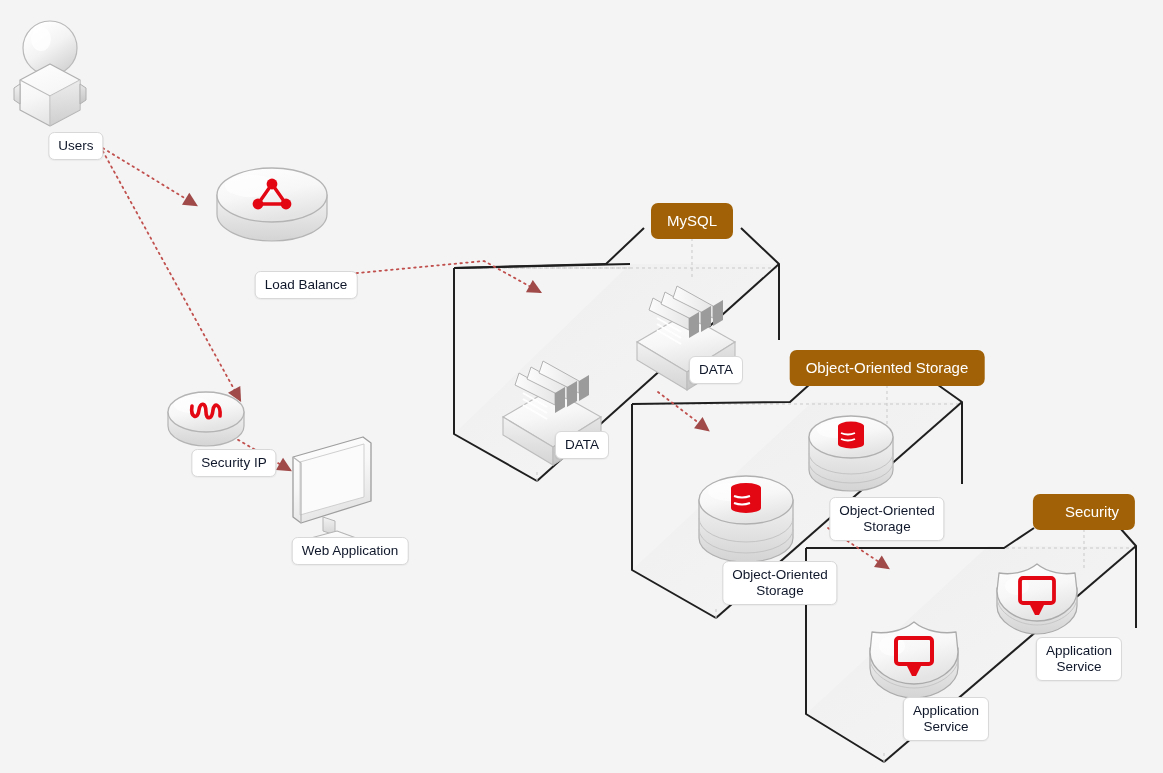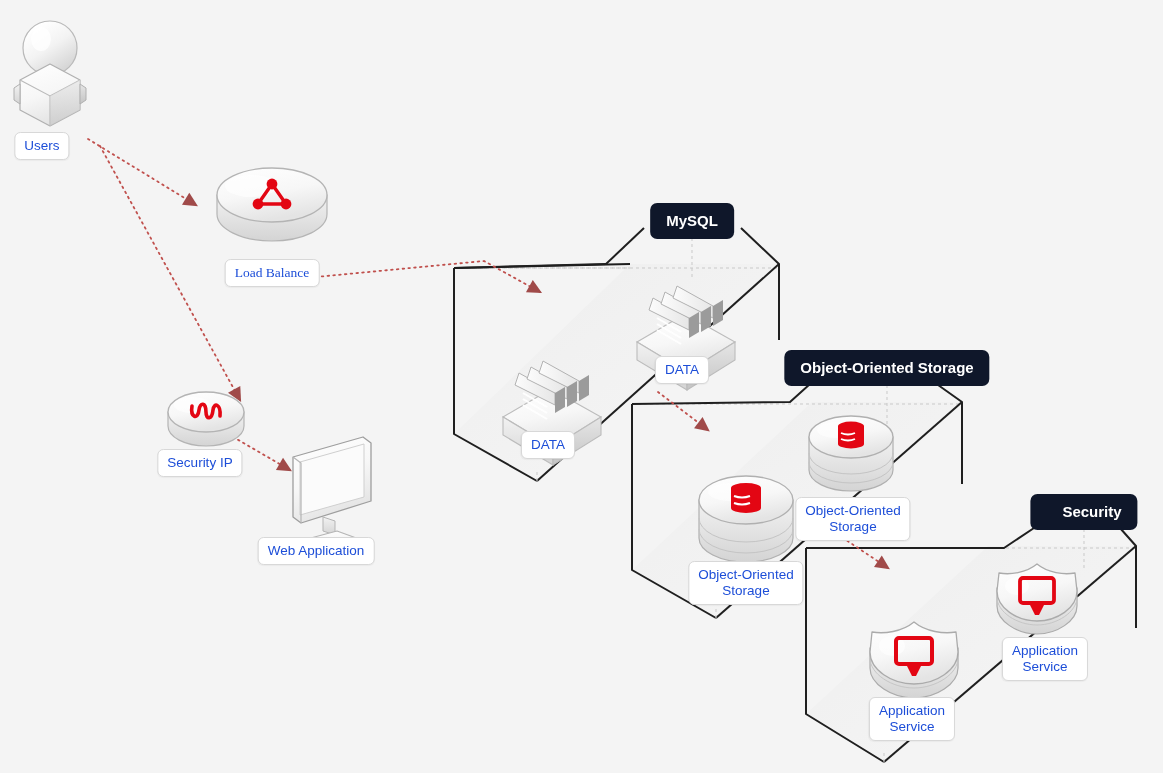--- a/index.html
+++ b/index.html
@@ -11,44 +11,44 @@
   }
   #stage{position:relative;width:1163px;height:773px;}
   #svgroot{position:absolute;left:0;top:0;width:1163px;height:773px;}
 
   
   .chip{
     position:absolute;
     background:#ffffff;
     border:1px solid #d8d8d8;
     border-radius:6px;
-    color:#1d4ed8;
+    color:#0f172a;
     font-size:13.5px;
     line-height:16px;
     text-align:center;
     padding:5px 9px;
     box-sizing:border-box;
     white-space:pre-line;
     box-shadow:0 1px 1px rgba(0,0,0,.04);
     transform:translate(-50%,0);
+    margin-left:34px;
   }
   
   .badge{
     position:absolute;
-    background:#0f172a;
+    background:#a16207;
     color:#ffffff;
     border-radius:7px;
     font-size:15px;
     line-height:18px;
     padding:9px 16px;
     text-align:center;
     white-space:nowrap;
     box-sizing:border-box;
     transform:translate(-50%,0);
-    font-weight:bold;
   }
 </style>
 </head>
 <body>
 
 <div id="stage">
 
   <svg id="svgroot" viewBox="0 0 1163 773">
     <defs>
 
@@ -261,21 +261,21 @@
       </g>
       <path d="M37,45 L51,45 L46,55 L42,55 Z" fill="#e30613"></path>
     </g>
   </svg>
 
   <div class="badge" style="left:692px;top:203px;">MySQL</div>
   <div class="badge" style="left:887px;top:350px;">Object-Oriented Storage</div>
   <div class="badge" style="left:1084px;top:494px;padding-left:32px;">Security</div>
 
   <div class="chip" style="left:42px;top:132px;">Users</div>
-  <div class="chip" style="left:272px;top:259px;font-family:Liberation Serif, serif;">Load Balance</div>
+  <div class="chip" style="left:272px;top:271px;">Load Balance</div>
   <div class="chip" style="left:200px;top:449px;">Security IP</div>
   <div class="chip" style="left:316px;top:537px;">Web Application</div>
   <div class="chip" style="left:548px;top:431px;">DATA</div>
   <div class="chip" style="left:682px;top:356px;">DATA</div>
   <div class="chip" style="left:746px;top:561px;">Object-Oriented
 Storage</div>
   <div class="chip" style="left:853px;top:497px;">Object-Oriented
 Storage</div>
   <div class="chip" style="left:912px;top:697px;">Application
 Service</div>

